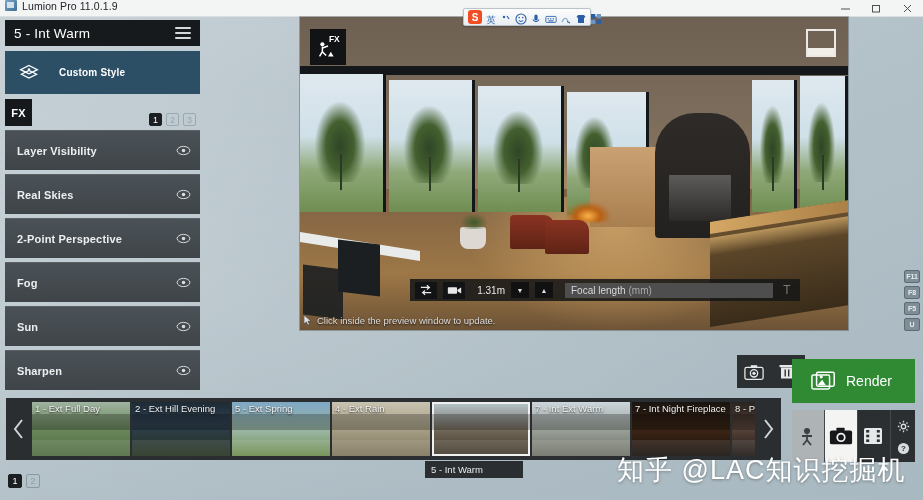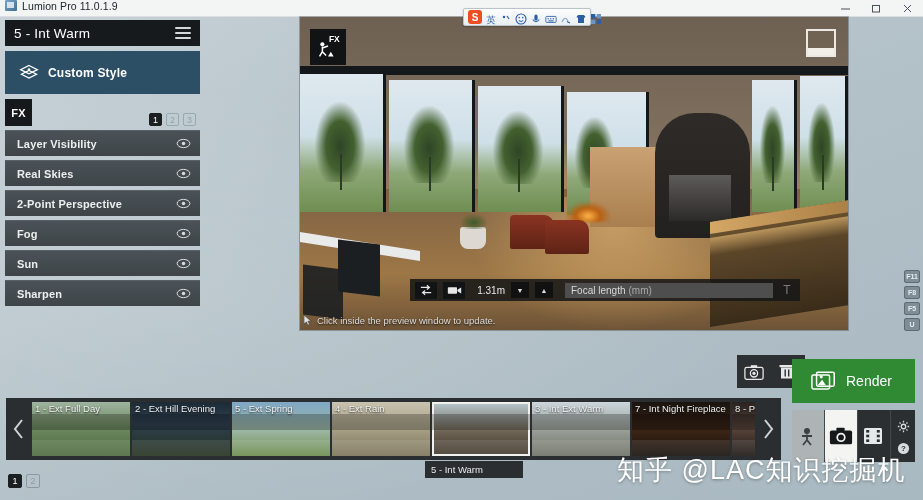--- a/index.html
+++ b/index.html
@@ -48,42 +48,42 @@
     height: 26px; background: #171a1c; color: #fff;
     display: flex; align-items: center; padding: 0 9px;
     font-size: 13.5px; font-weight: 400; letter-spacing: .2px;
     justify-content: space-between;
   }
   .hamburger { display: flex; flex-direction: column; gap: 2.5px; width: 16px; }
   .hamburger i { display: block; height: 2.5px; background: #d5d8da; border-radius: 1px; }
 
   .custom-style {
     margin-top: 5px; height: 43px; background: #2c4f66;
-    display: flex; align-items: center; gap: 9px; padding-left: 14px;
-    color: #ffffff; font-size: 12px; font-weight: bold; letter-spacing: .2px;
+    display: flex; align-items: center; gap: 20px; padding-left: 14px;
+    color: #ffffff; font-size: 10px; font-weight: bold; letter-spacing: .2px;
   }
   .cs-icon { width: 20px; height: 20px; flex: none; }
 
   .fx-row { margin-top: 5px; height: 28px; position: relative; }
   .fx-badge {
     width: 27px; height: 27px; background: #16191b; color: #fff;
     display: flex; align-items: center; justify-content: center;
     font-size: 11px; font-weight: bold; letter-spacing: .3px;
   }
   .pager { position: absolute; right: 4px; bottom: 1px; display: flex; gap: 4px; }
   .pager span {
     width: 13px; height: 13px; font-size: 9px; display: flex;
     align-items: center; justify-content: center; border-radius: 2px;
     color: #93a3ab; border: 1px solid #9aa8b0; background: transparent;
   }
   .pager span.active { background: #1b1f22; color: #fff; border-color: #1b1f22; }
 
   .fx-list { margin-top: 3px; }
   .fx-item {
-    height: 26px; margin-bottom: 4px;
+    height: 40px; margin-bottom: 4px;
     background: linear-gradient(180deg,#4b5257 0%,#3e4448 100%);
     display: flex; align-items: center; justify-content: space-between;
     padding: 0 9px 0 12px;
     color: #eceff0; font-size: 11px; font-weight: bold; letter-spacing: .15px;
     border-top: 1px solid #5a6166;
   }
   .eye { width: 15px; height: 11px; flex: none; opacity: .92; }
 
   
   .viewport {
@@ -677,21 +677,21 @@
             <div class="band1"></div>
             <div class="band2"></div>
           </div>
         <span class="lbl"></span>
       </div>
       <div class="shot s6">
         <div class="shotimg">
             <div class="band1"></div>
             <div class="band2"></div>
           </div>
-        <span class="lbl">3 - Int Ext Warm</span>
+        <span class="lbl">7 - Int Ext Warm</span>
       </div>
       <div class="shot s7">
         <div class="shotimg">
             <div class="band1"></div>
             <div class="band2"></div>
           </div>
         <span class="lbl">7 - Int Night Fireplace</span>
       </div>
       <div class="shot s8">
         <div class="shotimg">

